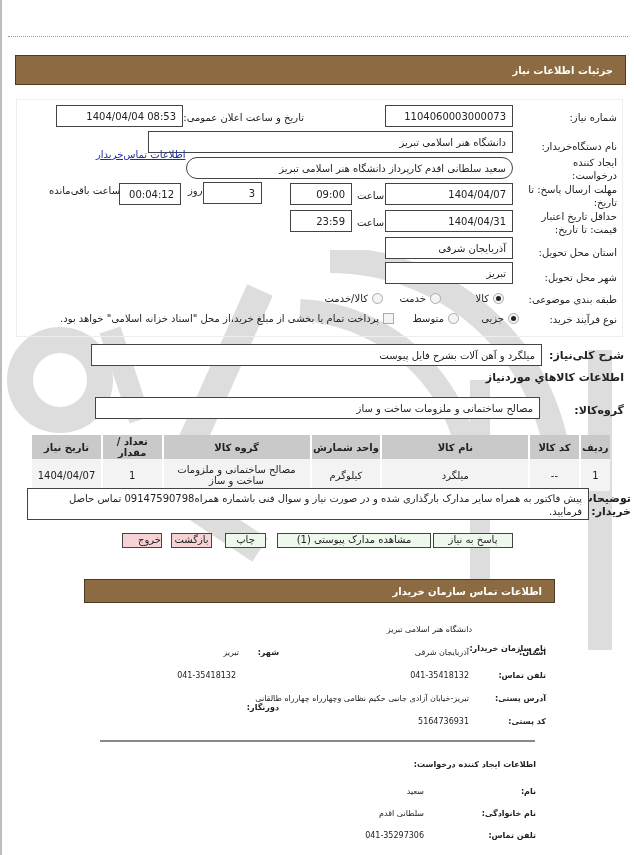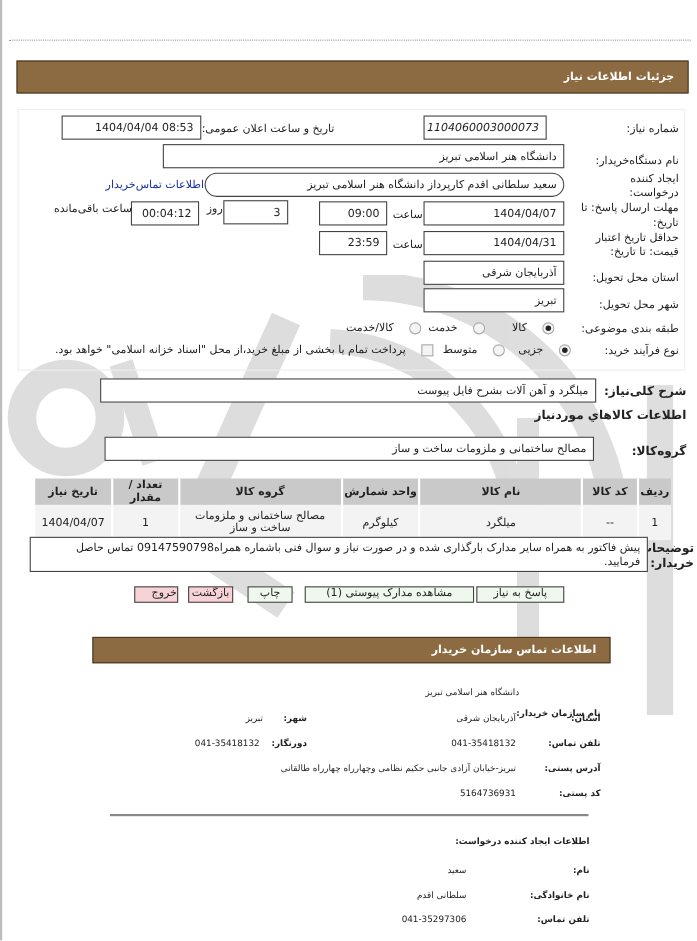--- a/index.html
+++ b/index.html
@@ -12,21 +12,21 @@
   .panel { position:absolute; left:16px; top:99px; width:605px; height:236px; border:1px solid #eee; }
   .lbl { position:absolute; font-size:10px; color:#222; white-space:nowrap; text-align:right; line-height:13px; }
   .box { position:absolute; border:1px solid #444; background:#fff; box-sizing:border-box;
          font-size:10px; display:flex; align-items:center; padding:0 6px; white-space:nowrap; overflow:hidden; }
   .box.ltr { direction:ltr; justify-content:flex-end; }
   .radio { display:inline-block; width:9px; height:9px; border:1px solid #aaa; border-radius:50%;
            vertical-align:middle; position:relative; background:#f4f4f4; }
   .radio.on::after { content:""; position:absolute; left:2px; top:2px; width:5px; height:5px;
            border-radius:50%; background:#222; }
   .chk { display:inline-block; width:9px; height:9px; border:1px solid #aaa; background:#f4f4f4; vertical-align:middle; }
-  .opt { position:absolute; white-space:nowrap; font-size:10px; display:flex; align-items:center; gap:14px; }
+  .opt { position:absolute; white-space:nowrap; font-size:10px; display:flex; align-items:center; gap:4px; }
   .link { color:#1a2ca8; }
   .bold { font-weight:bold; }
   table.items { position:absolute; left:30px; top:435px; width:580px; border-collapse:collapse; font-size:10px; }
   table.items th { background:#c9c9c9; font-weight:bold; color:#222; height:20px; border-left:2px solid #fff; font-size:10px; }
   table.items td { background:#f3f3f3; text-align:center; height:30px; border-left:2px solid #fff; }
   .btn { position:absolute; border:1px solid #444; font-size:10px; height:15px; line-height:12px; text-align:center; box-sizing:border-box; overflow:hidden; }
   .btn.g { background:#eef8ec; }
   .btn.r { background:#f7d3d6; }
   .wm { position:absolute; opacity:0.13; pointer-events:none; }
   .sep { position:absolute; left:100px; top:740px; width:435px; border-top:2px solid #888; }
@@ -49,30 +49,30 @@
   <path d="M110 80 L140 170" stroke="#000" stroke-width="22"></path>
 </svg>
 
 <div class="bar" style="left:15px;top:55px;width:611px;height:30px;">
   <span>جزئيات اطلاعات نياز</span>
 </div>
 
 <div class="panel"></div>
 
 <div class="lbl" style="right:17px;top:111px;">شماره نياز:</div>
-<div class="box ltr" style="left:385px;top:105px;width:112px;height:22px;font-style:italic;">1104060003000073</div>
+<div class="box ltr" style="left:385px;top:105px;width:128px;height:22px;">1104060003000073</div>
 <div class="lbl" style="right:330px;top:111px;">تاريخ و ساعت اعلان عمومی:</div>
 <div class="box ltr" style="left:56px;top:105px;width:127px;height:22px;">1404/04/04 08:53</div>
 
 <div class="lbl" style="right:17px;top:140px;">نام دستگاه‌خريدار:</div>
 <div class="box" style="left:148px;top:131px;width:365px;height:22px;">دانشگاه هنر اسلامی تبريز</div>
 
 <div class="lbl" style="right:17px;top:156px;width:80px;white-space:normal;line-height:13px;">ايجاد کننده درخواست:</div>
 <div class="box" style="left:186px;top:157px;width:327px;height:22px;border-radius:11px;">سعيد سلطانی اقدم کارپرداز دانشگاه هنر اسلامی تبريز</div>
-<div class="lbl link" style="left:96px;top:162px;">اطلاعات تماس‌خريدار</div>
+<div class="lbl link" style="left:96px;top:148px;text-decoration:underline;">اطلاعات تماس‌خريدار</div>
 
 <div class="lbl" style="right:17px;top:183px;width:100px;white-space:normal;">مهلت ارسال پاسخ: تا تاريخ:</div>
 <div class="box ltr" style="left:385px;top:183px;width:128px;height:22px;">1404/04/07</div>
 <div class="lbl" style="left:357px;top:189px;">ساعت</div>
 <div class="box ltr" style="left:290px;top:183px;width:62px;height:22px;">09:00</div>
 <div class="lbl" style="left:188px;top:184px;">روز</div>
 <div class="box ltr" style="left:203px;top:182px;width:59px;height:22px;">3</div>
 <div class="box ltr" style="left:119px;top:183px;width:62px;height:22px;">00:04:12</div>
 <div class="lbl" style="left:49px;top:184px;">ساعت باقی‌مانده</div>
 
@@ -161,21 +161,21 @@
 <div class="cl b" style="right:88px;top:644px;">نام سازمان خريدار:</div>
 <div class="cl" style="right:162px;top:625px;">دانشگاه هنر اسلامی تبريز</div>
 
 <div class="cl b" style="right:88px;top:648px;">استان:</div>
 <div class="cl" style="right:165px;top:648px;">آذربايجان شرقی</div>
 <div class="cl b" style="right:355px;top:648px;">شهر:</div>
 <div class="cl" style="right:395px;top:648px;">تبريز</div>
 
 <div class="cl b" style="right:88px;top:671px;">تلفن تماس:</div>
 <div class="cl" style="right:165px;top:671px;direction:ltr;">041-35418132</div>
-<div class="cl b" style="right:355px;top:671px;">دورنگار:</div>
+<div class="cl b" style="right:355px;top:703px;">دورنگار:</div>
 <div class="cl" style="right:398px;top:671px;direction:ltr;">041-35418132</div>
 
 <div class="cl b" style="right:88px;top:694px;">آدرس پستی:</div>
 <div class="cl" style="right:165px;top:694px;">تبريز-خيابان آزادی جانبی حکيم نظامی وچهارراه چهارراه طالقانی</div>
 
 <div class="cl b" style="right:88px;top:717px;">کد پستی:</div>
 <div class="cl" style="right:165px;top:717px;direction:ltr;">5164736931</div>
 
 <div class="sep"></div>
 

